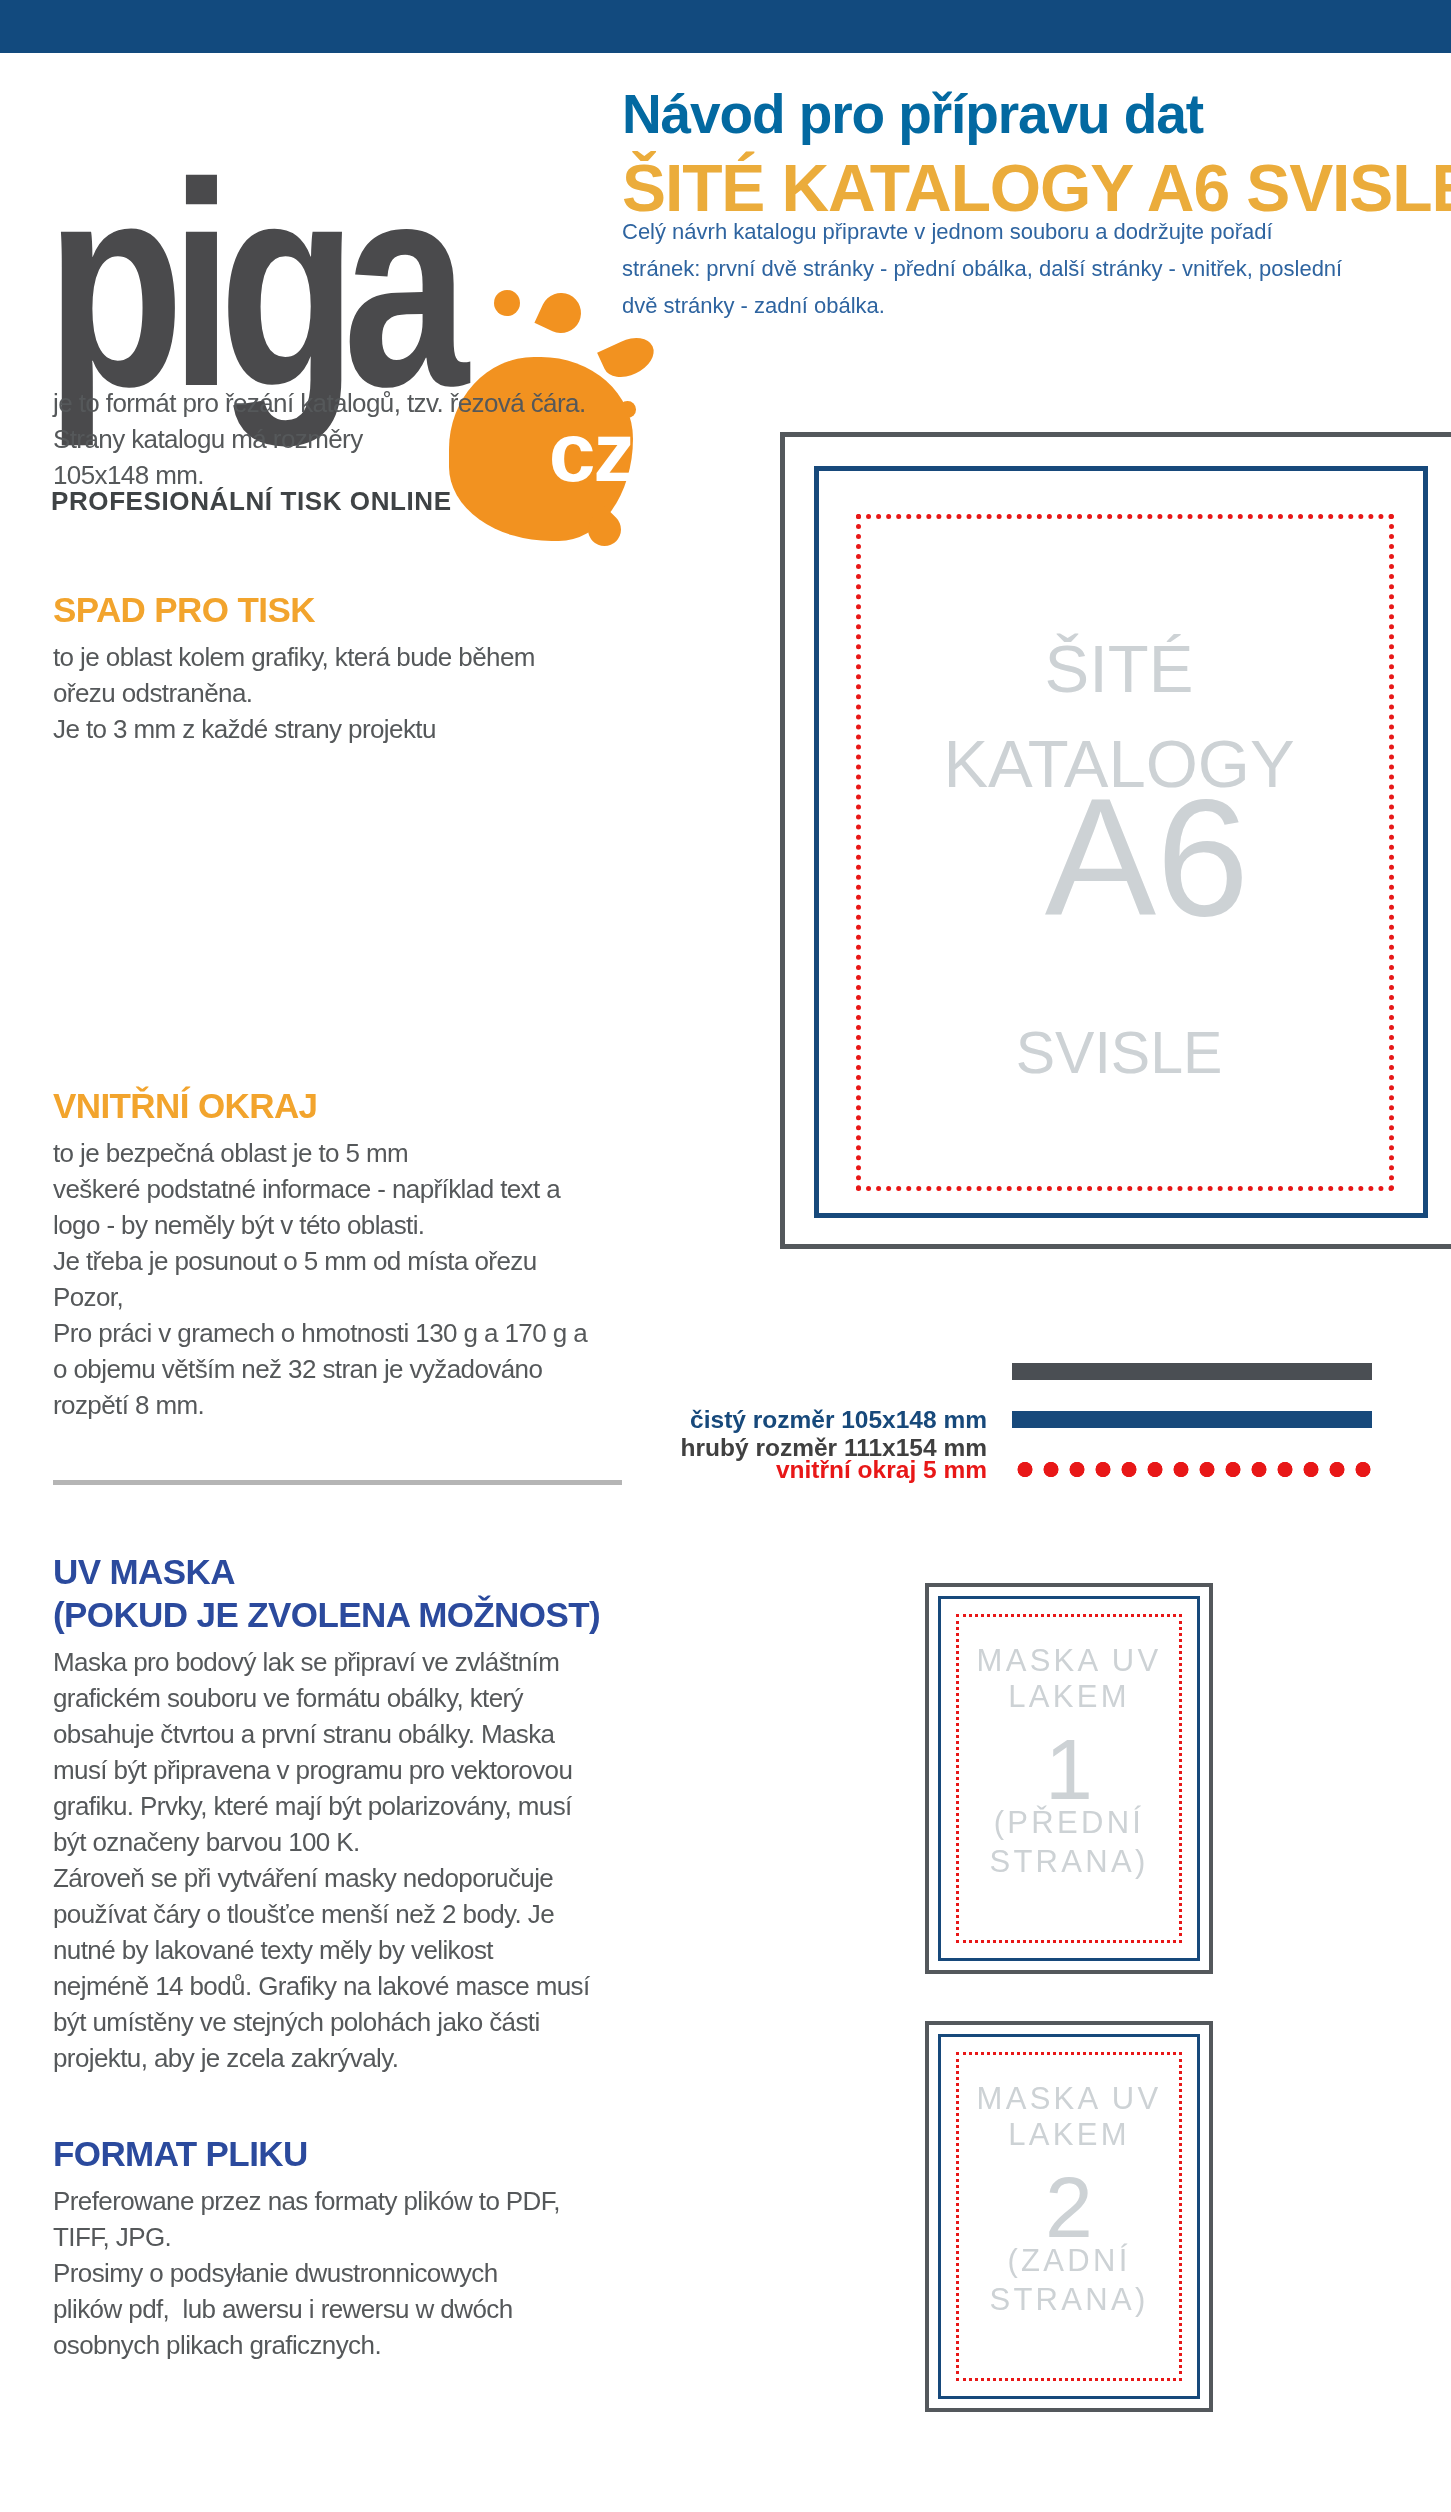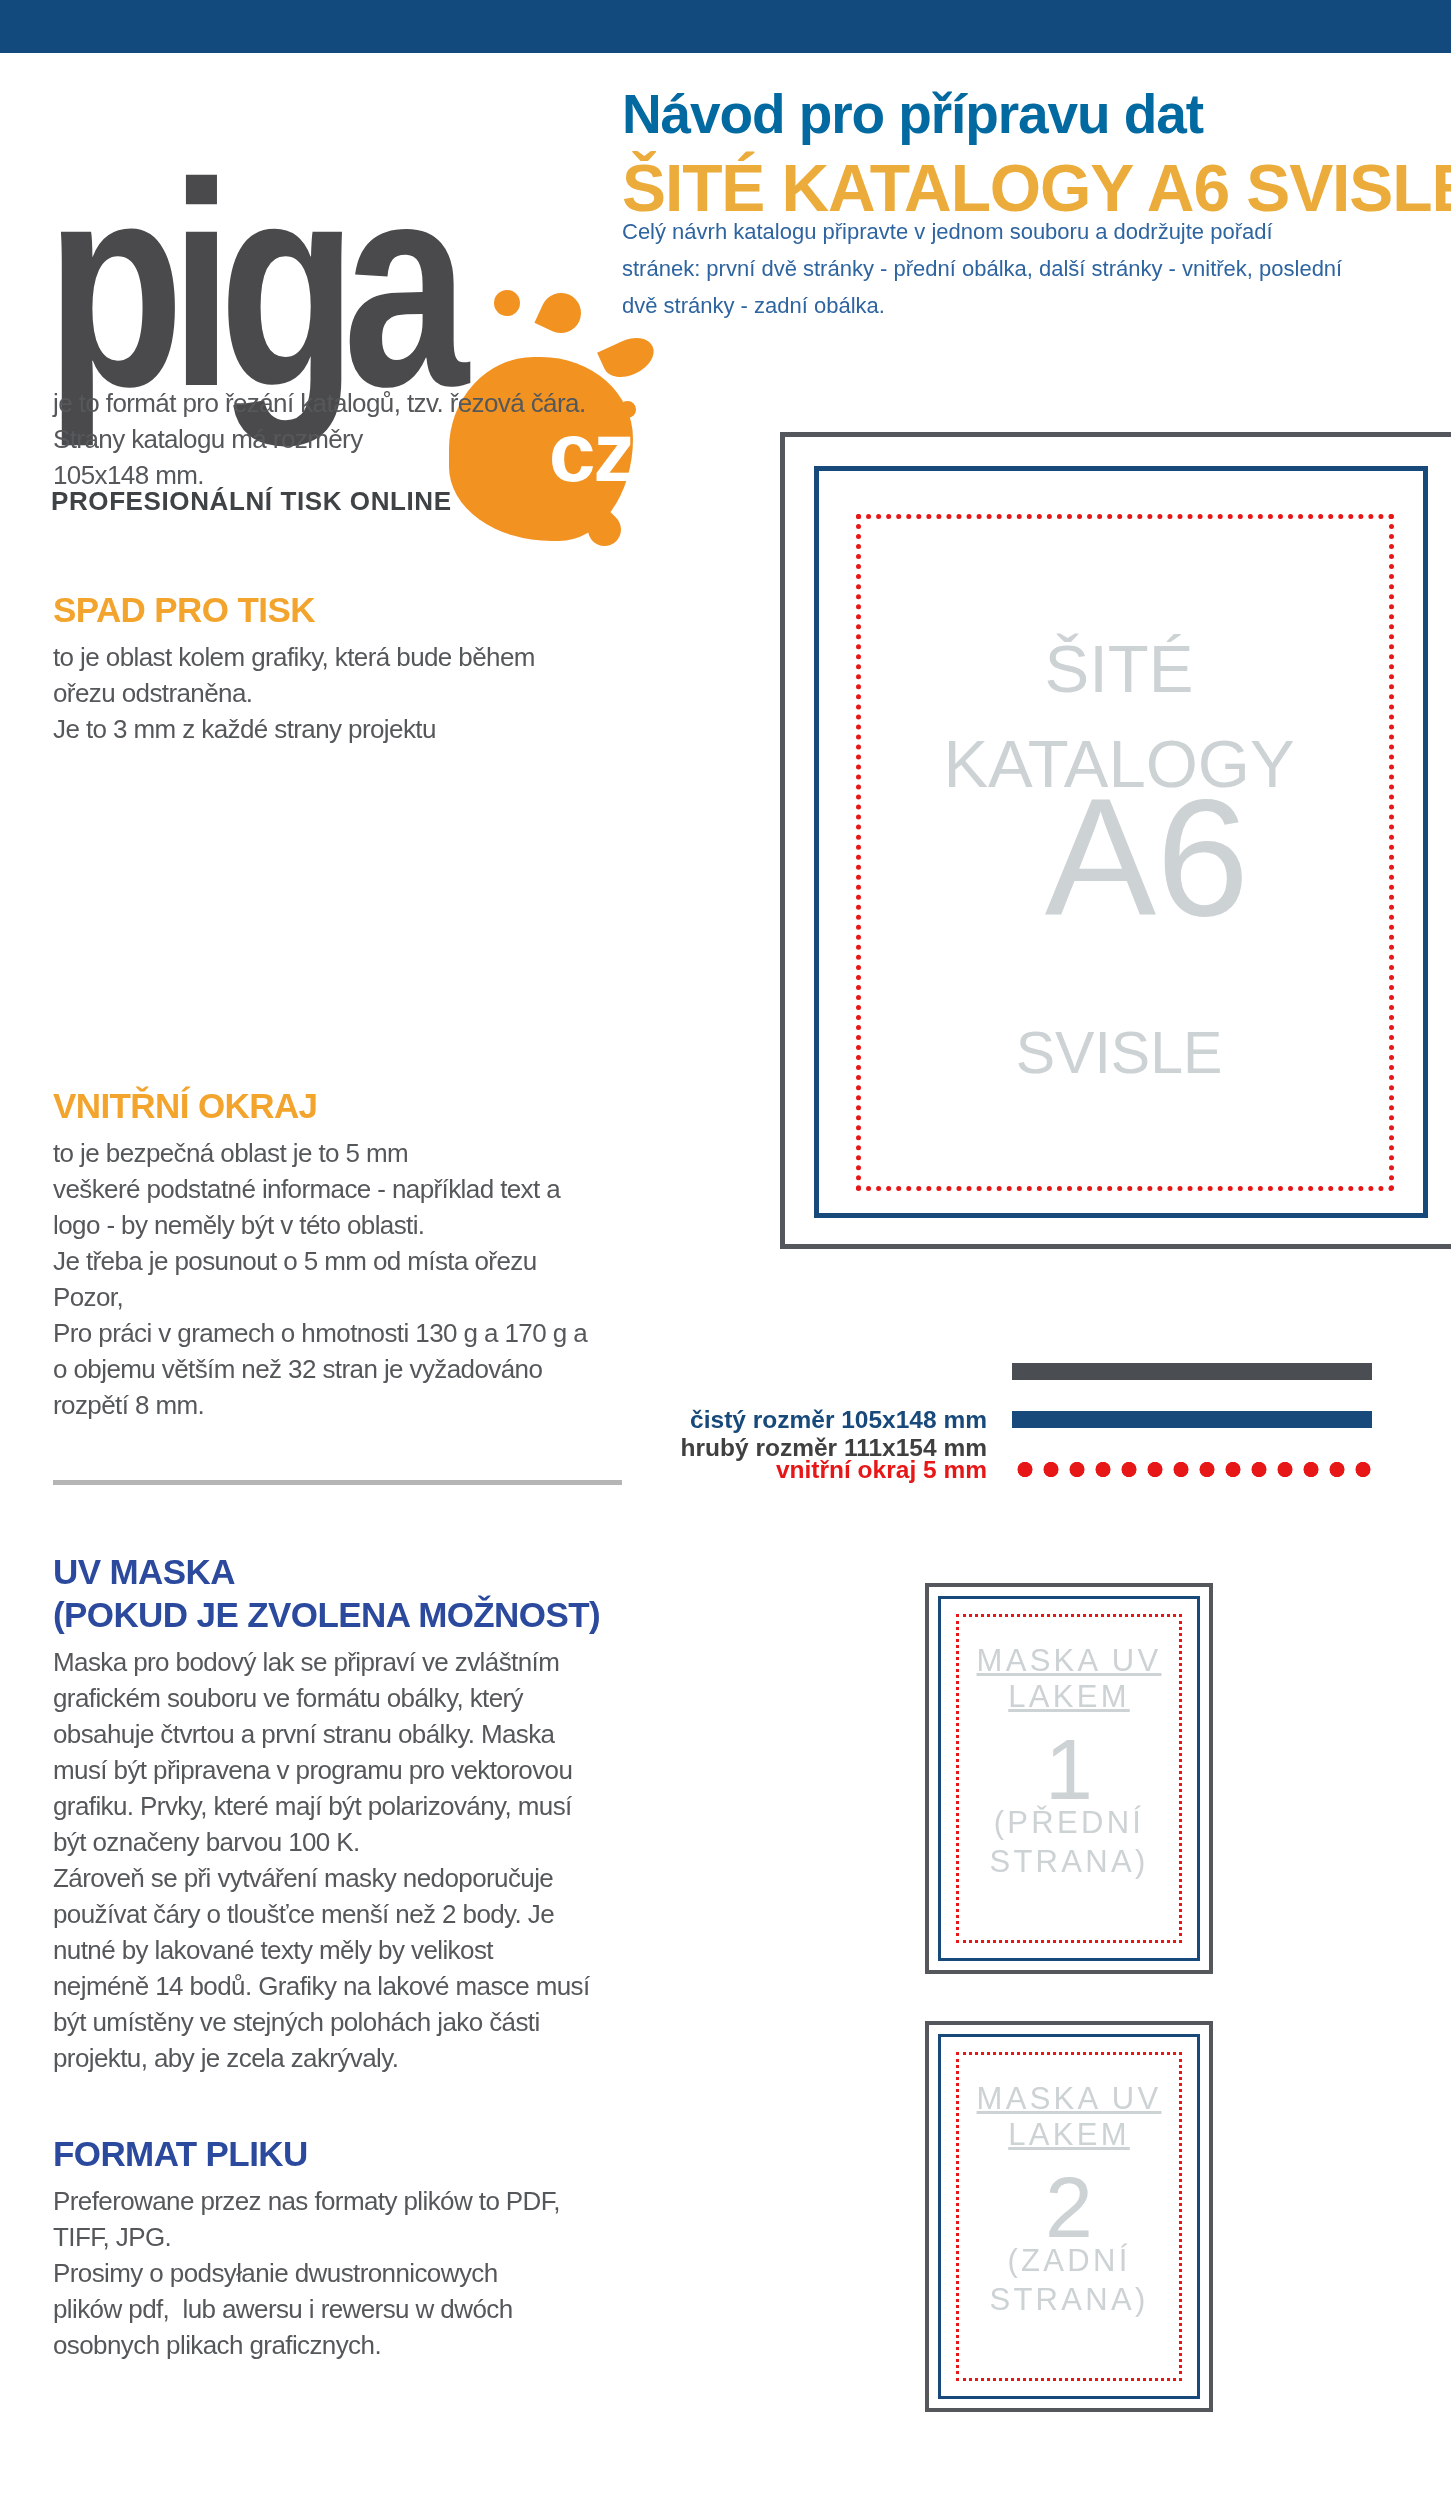--- a/index.html
+++ b/index.html
@@ -56,21 +56,21 @@
   .lg-swatch{left:1012px;width:360px;height:16.7px;}
   #lg-bar0{top:1363px;background:#4A4E53;}
   #lg-bar1{top:1411px;background:#17497B;}
   #lg-dots{top:1461px;background-image:radial-gradient(circle,#E81717 7.2px,transparent 7.8px);
     background-size:26px 16.7px;background-repeat:repeat-x;background-position:left center;}
   
   .mask{left:925px;width:288px;height:391px;border:4.5px solid #54585C;box-sizing:border-box;background:#fff;}
   #mask1{top:1583px;} #mask2{top:2021px;}
   .mask .blue-frame{position:absolute;left:9px;top:9px;right:9px;bottom:9px;border:3.9px solid #17497B;}
   .mask .red-frame{position:absolute;left:27px;top:27px;right:27px;bottom:27px;border:3.9px dotted #E81717;}
-  .mask .m-title{top:56px;font-size:31px;line-height:36px;letter-spacing:3.3px;white-space:pre;text-decoration:underline;}
+  .mask .m-title{top:56px;font-size:31px;line-height:36px;letter-spacing:3.3px;white-space:pre;}
   .mask .m-number{top:139px;font-size:86px;line-height:86px;letter-spacing:0;}
   .mask .m-caption{top:216px;font-size:31px;line-height:39px;letter-spacing:3.3px;white-space:pre;}
 </style>
 </head>
 <body>
 
 <div id="topbar" class="abs"></div>
 
 <div id="logo-text" class="abs">piga</div>
 <div id="splat" class="abs">

